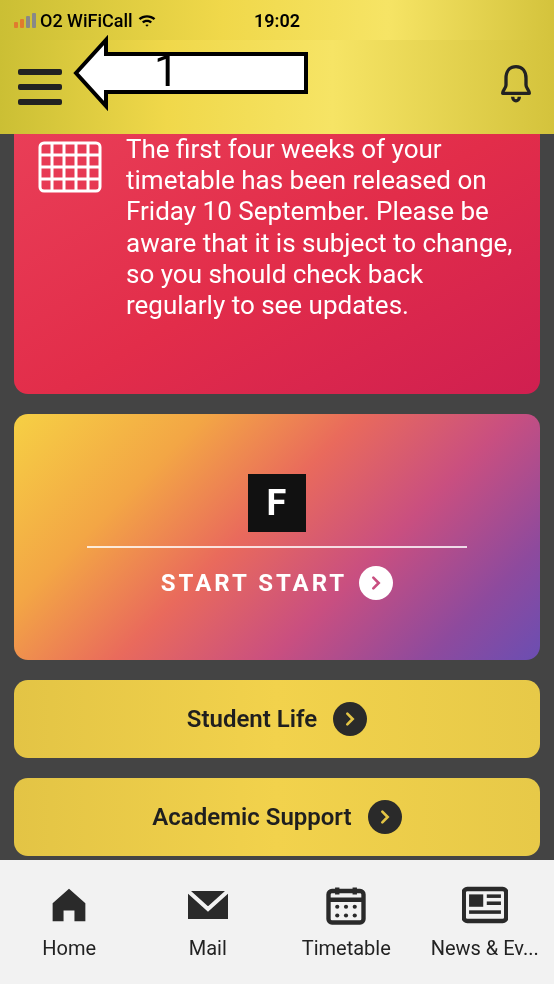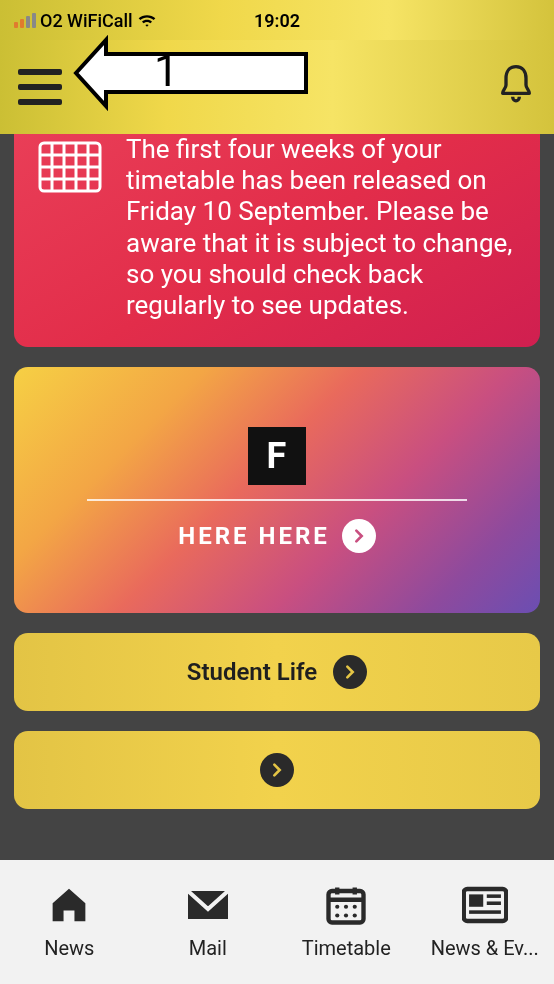--- a/index.html
+++ b/index.html
@@ -31,21 +31,21 @@
     .bell { cursor:pointer; }
 
     
     .arrow-overlay { position:absolute; top:28px; left:36px; z-index:50; pointer-events:none; }
 
     
     .content { position:absolute; top:134px; left:0; right:0; bottom:124px; background:#444; padding:0 14px; overflow:hidden; }
 
     .card { border-radius:14px; margin-bottom:20px; position:relative; overflow:hidden; }
 
-    .notice-card { background:linear-gradient(150deg,#e93e57 0%,#e22d4a 50%,#d01f50 100%); height:213px; color:#fff; padding:0 24px 24px 24px; display:flex; margin-top:0; border-radius:0 0 14px 14px; }
+    .notice-card { background:linear-gradient(150deg,#e93e57 0%,#e22d4a 50%,#d01f50 100%); height:260px; color:#fff; padding:0 24px 24px 24px; display:flex; margin-top:0; border-radius:0 0 14px 14px; }
     .notice-icon { flex:0 0 80px; padding-top:4px; }
     .notice-text { flex:1; font-size:26px; line-height:1.2; padding-left:8px; }
 
     .induction-card { height:246px; background:linear-gradient(135deg,#f6d044 0%,#f3a645 25%,#e96a5c 45%,#c94f80 65%,#8e4a9d 85%,#6b4eb2 100%);
       display:flex; flex-direction:column; align-items:center; justify-content:center; color:#fff; cursor:pointer; }
     .induction-title { display:flex; align-items:center; gap:18px; font-size:44px; font-weight:500; letter-spacing:1px; }
     .f-badge { width:58px; height:58px; background:#111; color:#fff; display:flex; align-items:center; justify-content:center; font-size:36px; font-weight:700; }
     .induction-divider { width:380px; height:2px; background:rgba(255,255,255,0.8); margin:14px 0 18px 0; }
     .induction-start { display:flex; align-items:center; gap:12px; font-size:24px; font-weight:700; letter-spacing:3px; }
 
@@ -116,56 +116,57 @@
     </div>
     <div class="notice-text">The first four weeks of your timetable has been released on Friday 10 September. Please be aware that it is subject to change, so you should check back regularly to see updates.</div>
   </div>
 
   <div class="card induction-card">
     <div class="induction-title">
       <div class="f-badge">F</div>
     </div>
     <div class="induction-divider"></div>
     <div class="induction-start">
-      <span>HERE HERE</span>
+      <span>START START</span>
       <span class="circle-arrow">
         <svg width="16" height="16" viewBox="0 0 24 24">
             <path d="M8 4 l8 8 -8 8" fill="none" stroke="#c94f80" stroke-width="4" stroke-linecap="round"></path>
           </svg>
       </span>
     </div>
   </div>
 
   <div class="card link-card">
     <span>Student Life</span>
     <span class="circle-arrow dark">
       <svg width="16" height="16" viewBox="0 0 24 24">
           <path d="M8 4 l8 8 -8 8" fill="none" stroke="#e3c445" stroke-width="4" stroke-linecap="round"></path>
         </svg>
     </span>
   </div>
 
   <div class="card link-card">
+    <span>Academic Support</span>
     <span class="circle-arrow dark">
       <svg width="16" height="16" viewBox="0 0 24 24">
           <path d="M8 4 l8 8 -8 8" fill="none" stroke="#e3c445" stroke-width="4" stroke-linecap="round"></path>
         </svg>
     </span>
   </div>
 
 </div>
 
 <div class="bottom-nav">
   <div class="nav-item">
     <div class="nav-icon">
       <svg width="44" height="40" viewBox="0 0 24 22">
           <path d="M3 10 L12 2 L21 10 v10 h-6 v-6 h-6 v6 H3 Z" fill="#2a2a2a"></path>
         </svg>
     </div>
-    <span>News</span>
+    <span>Home</span>
   </div>
   <div class="nav-item">
     <div class="nav-icon">
       <svg width="48" height="36" viewBox="0 0 24 18">
           <path d="M2 2 h20 v14 H2 Z" fill="#2a2a2a"></path>
           <path d="M2 2 L12 11 L22 2" fill="none" stroke="#f2f2f2" stroke-width="2"></path>
         </svg>
     </div>
     <span>Mail</span>
   </div>

